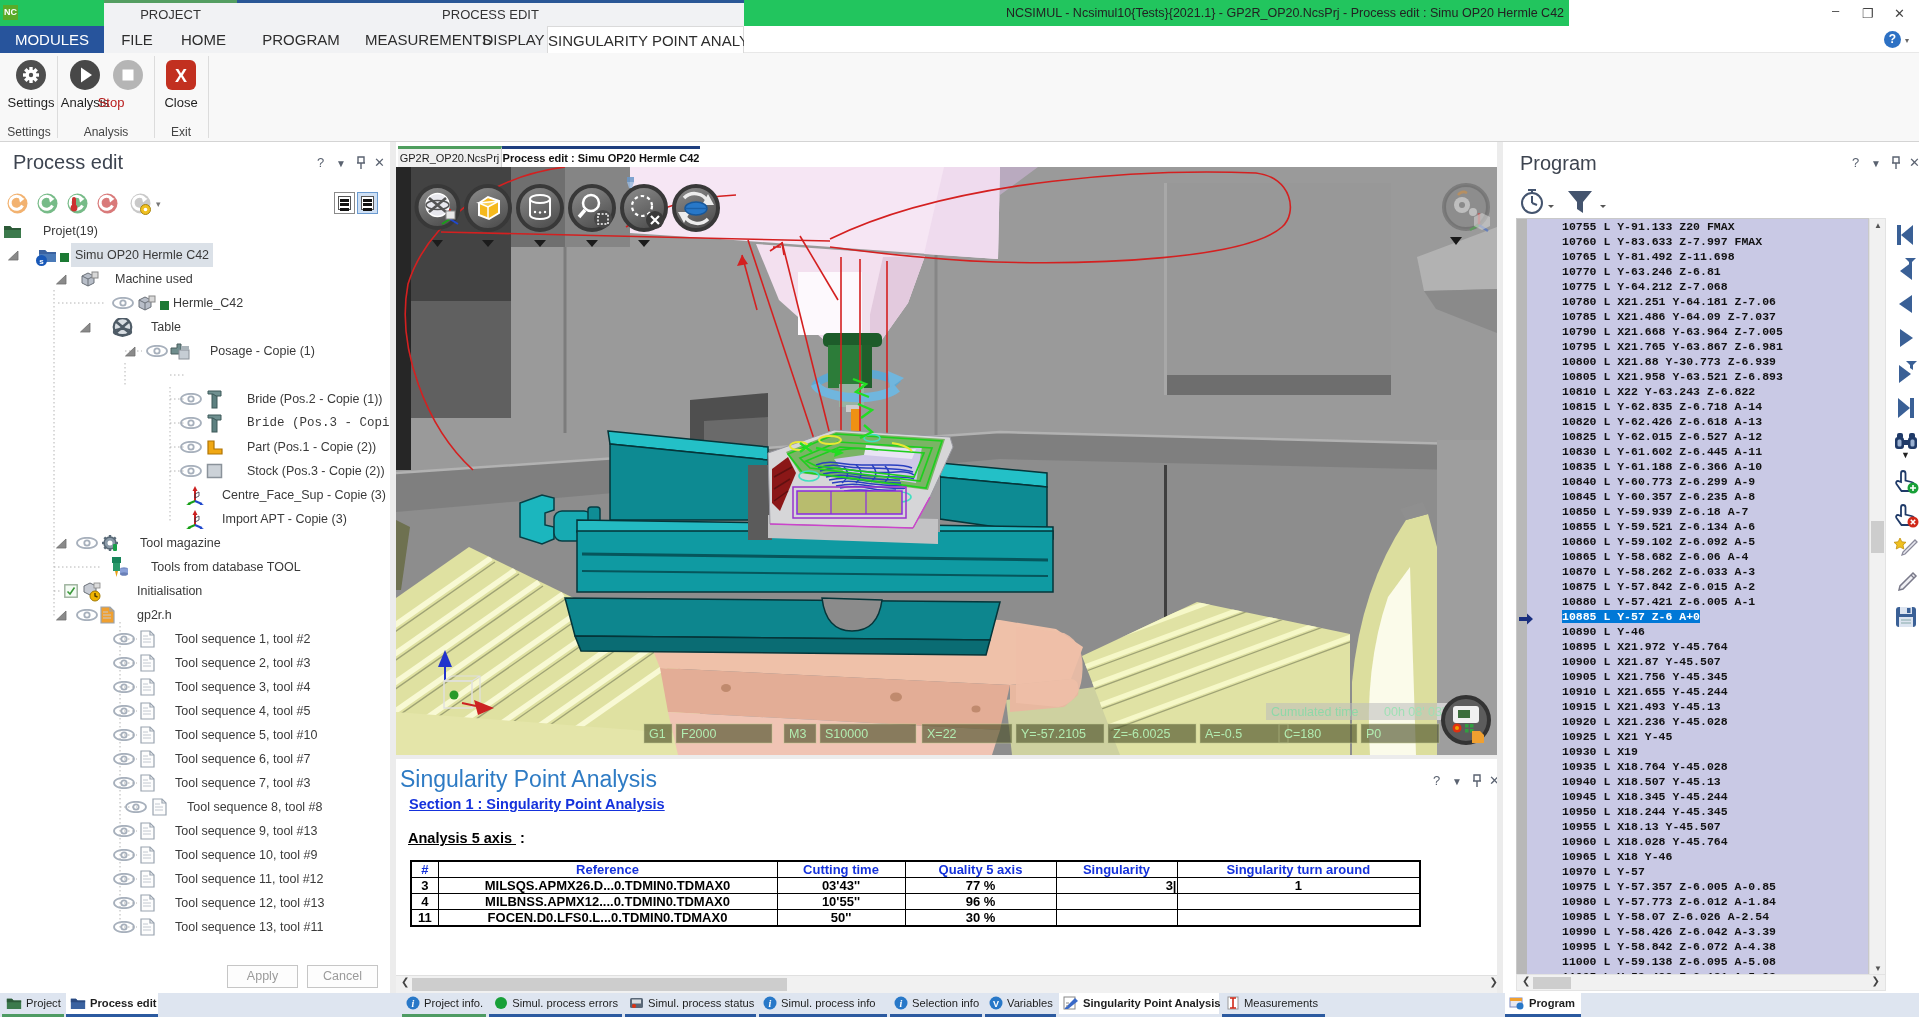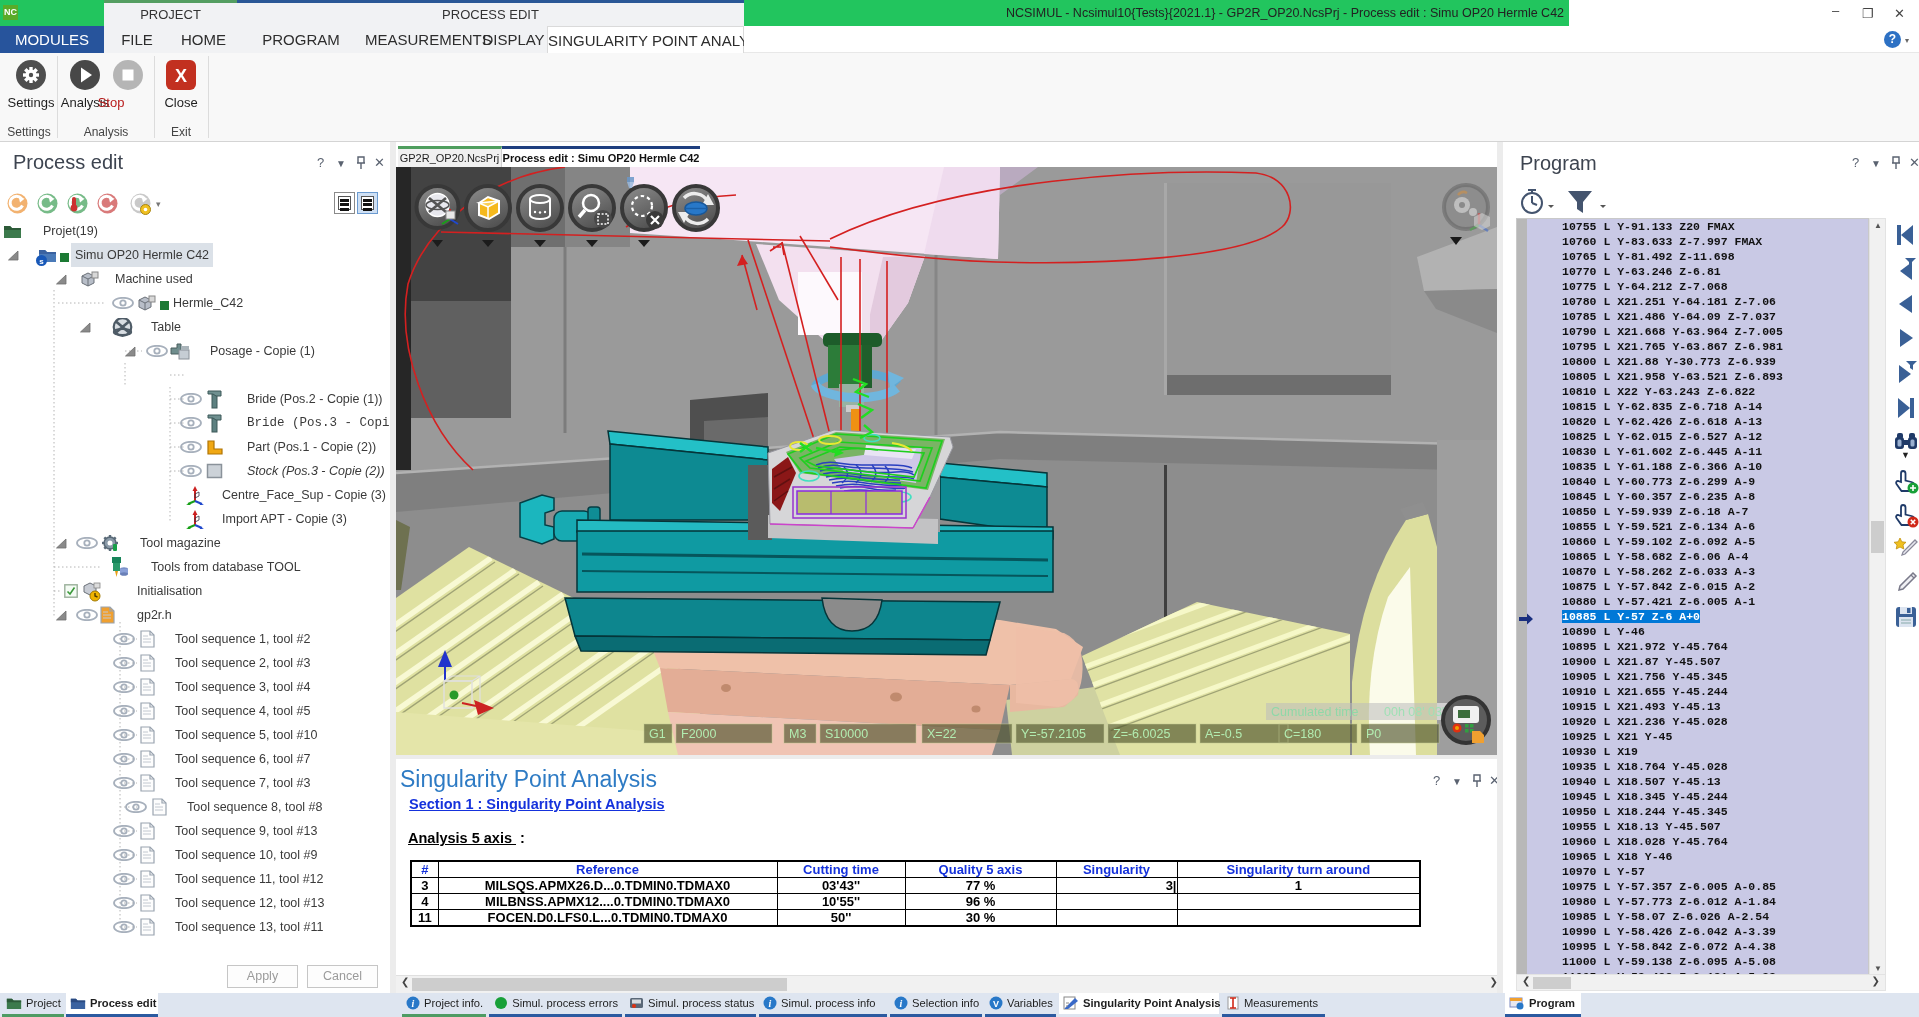--- a/index.html
+++ b/index.html
@@ -299,21 +299,21 @@
         <span class="abs" style="left:247px; top:0px;">Part (Pos.1 - Copie (2))</span>
       </div>
       <div class="trow" style="left:0; top:317px; width:390px;">
         <svg class="abs" style="left:180px; top:6px;" width="22" height="12" viewBox="0 0 22 12">
           <ellipse cx="11" cy="6" rx="10" ry="5.2" fill="none" stroke="#a7b0bc" stroke-width="1.8"></ellipse>
           <circle cx="11" cy="6" r="2.7" fill="none" stroke="#a7b0bc" stroke-width="1.8"></circle>
         </svg>
         <svg class="abs" style="left:206px; top:4px;" width="17" height="16" viewBox="0 0 17 16">
           <rect x="1.5" y="1.5" width="14" height="13" fill="#ccd2d8" stroke="#8a929a" stroke-width="1.5"></rect>
         </svg>
-        <span class="abs" style="left:247px; top:0px;font-style:italic;">Stock (Pos.3 - Copie (2))</span>
+        <span class="abs" style="left:247px; top:0px;">Stock (Pos.3 - Copie (2))</span>
       </div>
       <div class="trow" style="left:0; top:341px; width:390px;">
         <svg class="abs" style="left:185px; top:2px;" width="20" height="20" viewBox="0 0 20 20">
           <g stroke-width="2">
             <line x1="10" y1="16" x2="10" y2="4" stroke="#cc2020"></line>
             <line x1="10" y1="16" x2="3" y2="19" stroke="#18a018"></line>
             <line x1="10" y1="16" x2="17" y2="19" stroke="#2048cc"></line>
           </g>
           <path d="M10 1 L12.5 6 L7.5 6 Z" fill="#cc2020"></path>
           <path d="M1 20 L6.5 17 L5 20.5 Z" fill="#18a018"></path>

